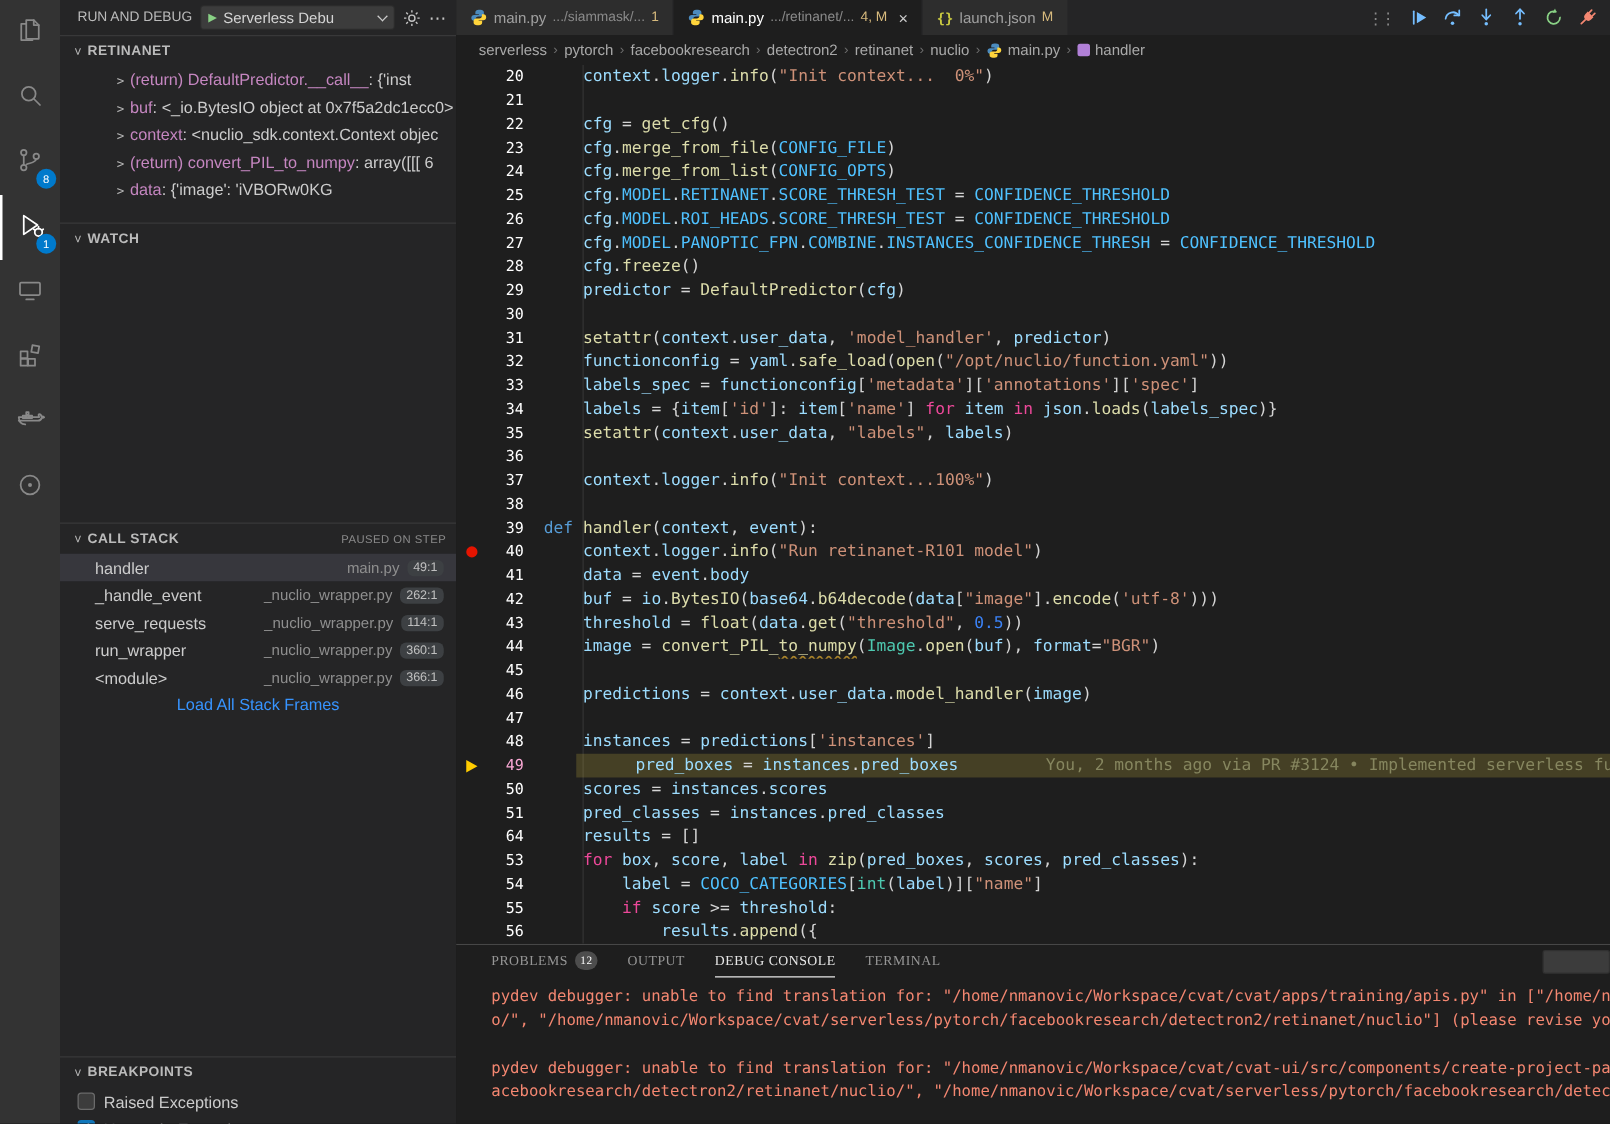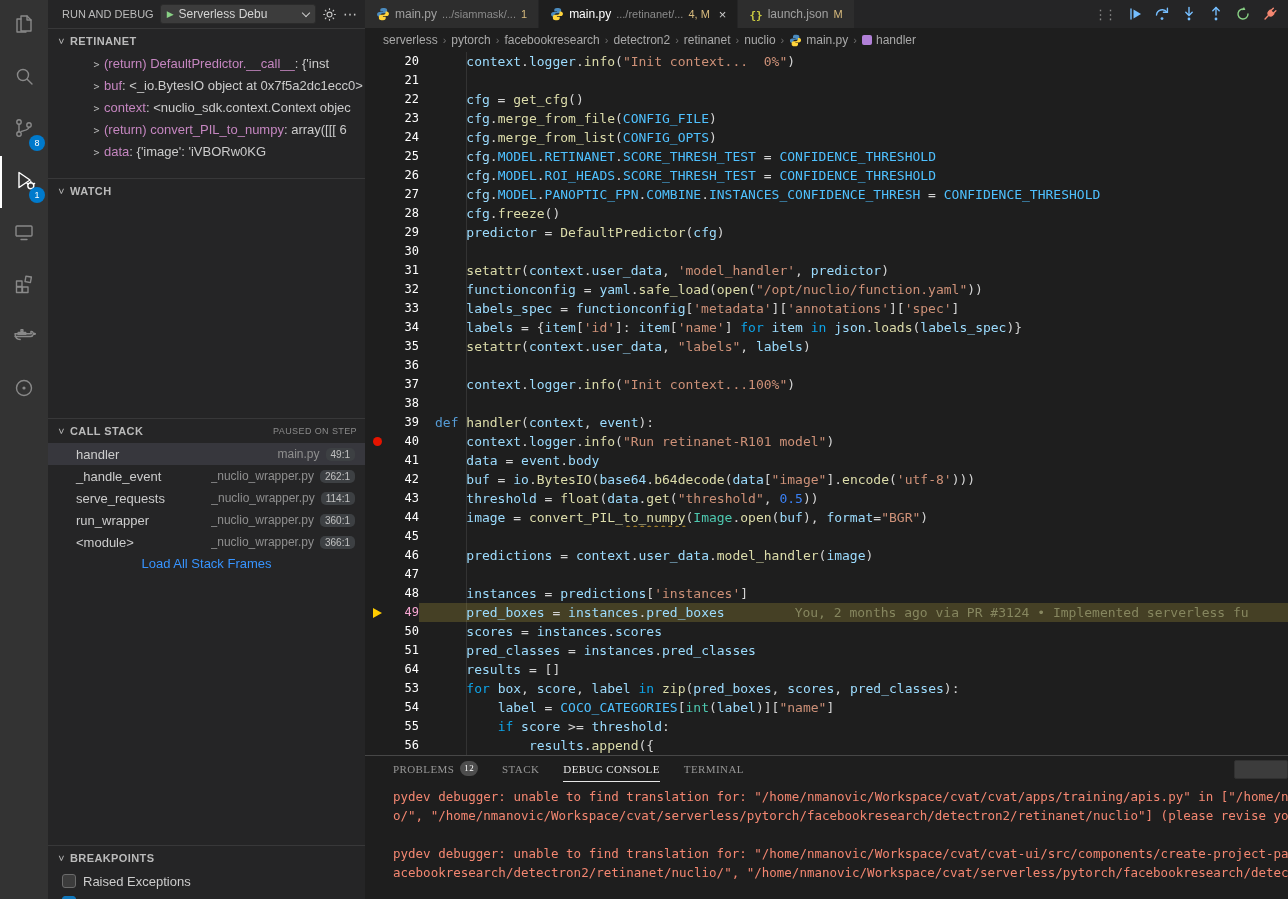--- a/index.html
+++ b/index.html
@@ -90,23 +90,23 @@
   
   #editor { flex:1; min-height:0; position:relative; background:#1e1e1e; font-family:"DejaVu Sans Mono",monospace; font-size:13px; overflow:hidden; }
   .guide { position:absolute; left:101px; top:0; bottom:0; width:1px; background:#333333; }
   .line { display:flex; height:19px; line-height:19px; position:relative; }
   .glyph { width:24px; flex-shrink:0; display:flex; align-items:center; justify-content:center; cursor:pointer; }
   .bp-dot { width:9px; height:9px; border-radius:50%; background:#e51400; }
   .cur-arrow { width:0; height:0; border-top:5px solid transparent; border-bottom:5px solid transparent; border-left:9px solid #ffcc00; }
   .lnum { width:30px; flex-shrink:0; text-align:right; color:#ffffff; font-size:12px; }
   .line.cur .lnum { color:#f9a8d4; }
   .ltext { flex:1; min-width:0; padding-left:16px; white-space:pre; overflow:hidden; }
-  .line.cur .ltext { background:rgba(208,188,64,0.22); }
+  .line.cur .ltext { background:rgba(208,188,64,0.22);margin-left:42px; }
   .tk-w{color:#d4d4d4} .tk-v{color:#9cdcfe} .tk-f{color:#dcdcaa} .tk-s{color:#ce9178}
-  .tk-k{color:#0ea5e9} .tk-d{color:#569cd6} .tk-c{color:#4fc1ff} .tk-n{color:#3b82f6} .tk-t{color:#4ec9b0}
+  .tk-k{color:#ec4899} .tk-d{color:#569cd6} .tk-c{color:#4fc1ff} .tk-n{color:#3b82f6} .tk-t{color:#4ec9b0}
   .tk-q{color:#dcdcaa; text-decoration:underline; text-decoration-style:wavy; text-decoration-color:#a8822a; text-underline-offset:3px;}
   .blame { color:#86865f; margin-left:70px; }
 
   
   #panel { height:144px; flex-shrink:0; background:#1e1e1e; border-top:1px solid #474747; display:flex; flex-direction:column; }
   .panel-header { height:26px; flex-shrink:0; display:flex; align-items:stretch; padding-left:28px;font-family:Liberation Serif, serif; }
   #ptabs { display:flex; align-items:stretch; }
   .ptab { display:flex; align-items:center; gap:6px; margin-right:24px; font-size:11px; letter-spacing:0.4px; color:#969696; cursor:pointer; border-bottom:1px solid transparent; }
   .ptab.active { color:#e7e7e7; border-bottom-color:#e7e7e7; }
   .pbadge { background:#4d4d4d; color:#ffffff; font-size:9px; height:15px; line-height:15px; min-width:15px; text-align:center; border-radius:9px; padding:0 4px; }
@@ -585,21 +585,21 @@
         </div>
     </div>
     <div id="panel">
       <div class="panel-header">
         <div id="ptabs">
             <div class="ptab">
               <span>PROBLEMS</span>
               <span class="pbadge">12</span>
             </div>
             <div class="ptab">
-              <span>STACK</span>
+              <span>OUTPUT</span>
             </div>
             <div class="ptab active">
               <span>DEBUG CONSOLE</span>
             </div>
             <div class="ptab">
               <span>TERMINAL</span>
             </div>
           </div>
         <div class="pfilter"></div>
       </div>

